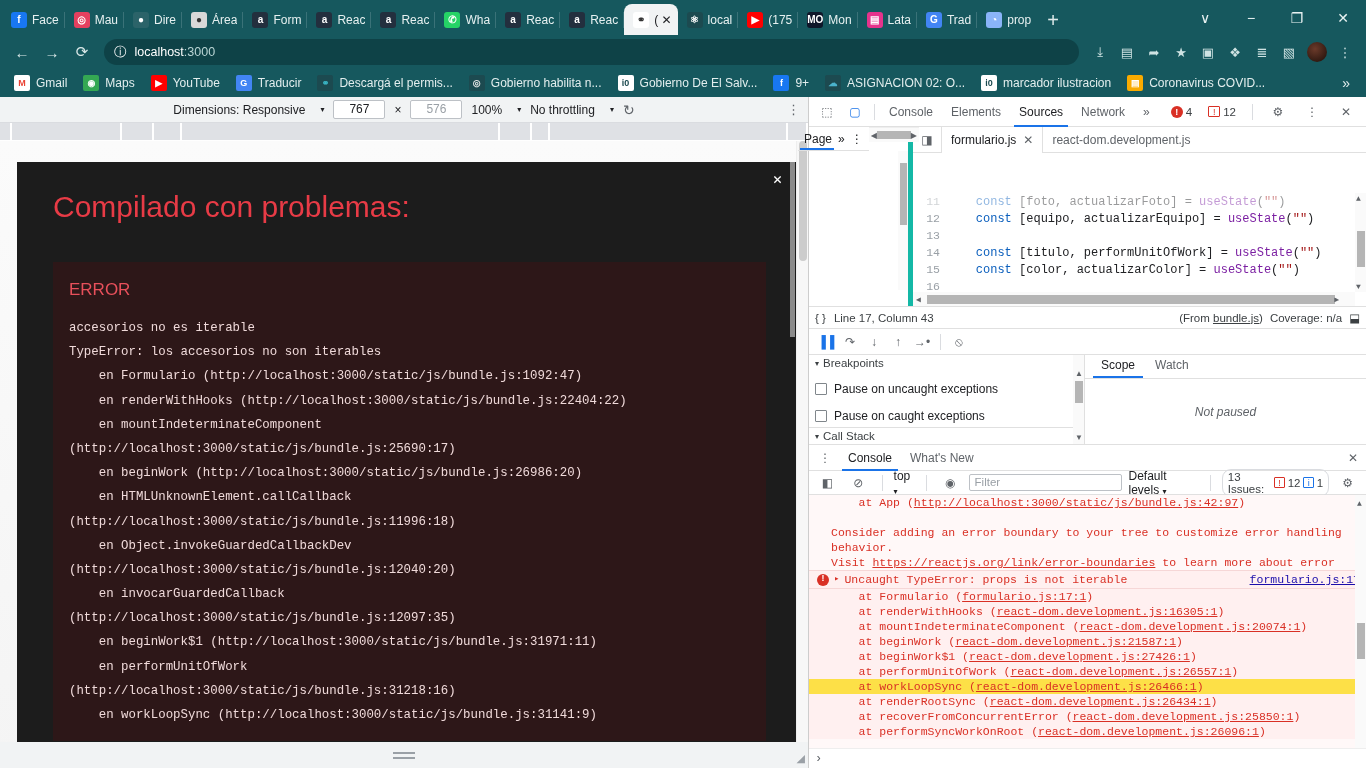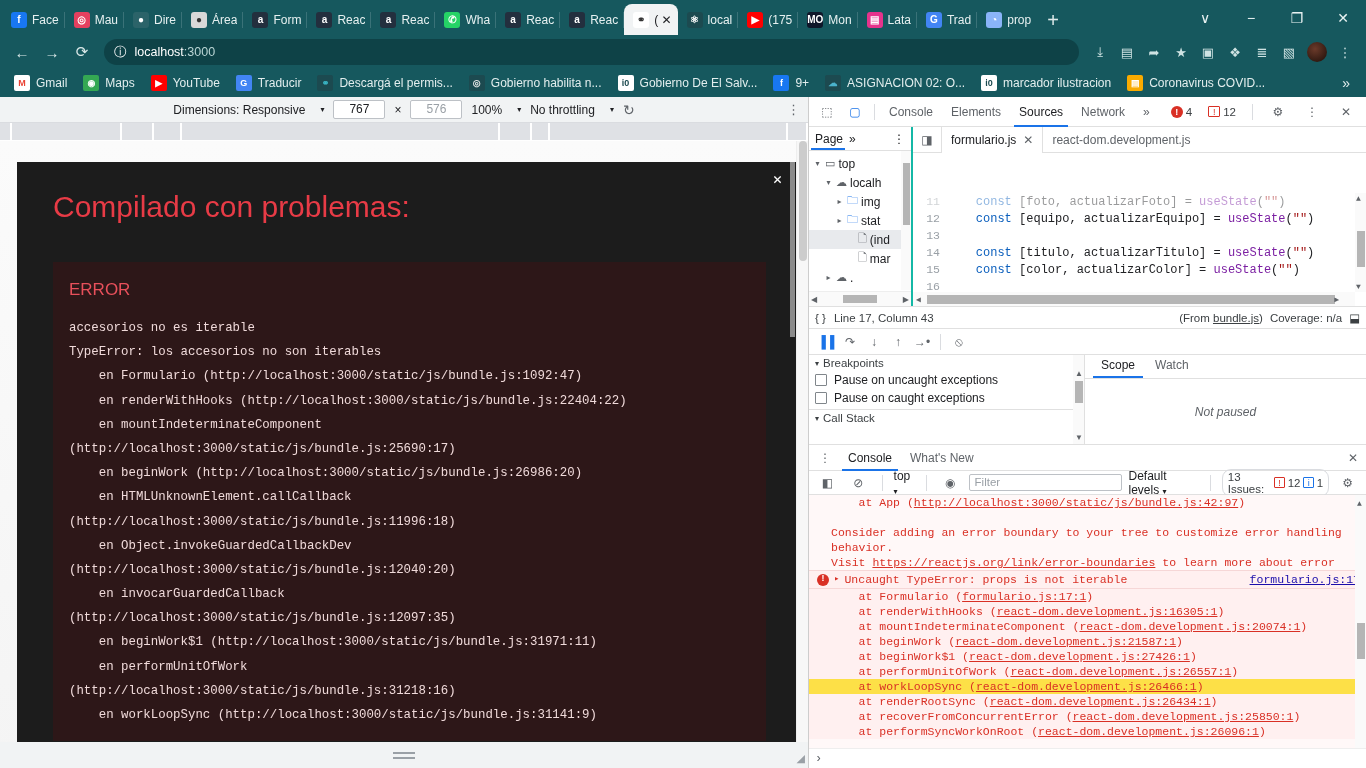--- a/index.html
+++ b/index.html
@@ -109,21 +109,21 @@
   .bdg { display:flex; align-items:center; gap:3px; font-size:11.5px; color:#3c4043;
          padding:1px 5px; border-radius:9px; }
   .dot-red { width:12px;height:12px;border-radius:50%;background:#d93025;color:#fff;font-size:9px;
              display:flex;align-items:center;justify-content:center; font-weight:bold;}
   .sq-red { width:12px;height:11px;border:1px solid #d93025; background:#fff; color:#d93025; font-size:9px;
             display:flex;align-items:center;justify-content:center; border-radius:1px;}
   .sq-blue { width:12px;height:11px;border:1px solid #1a73e8; background:#fff; color:#1a73e8; font-size:9px;
             display:flex;align-items:center;justify-content:center; border-radius:1px;}
 
   .sources { display:flex; height:180px; border-bottom:1px solid #e0e0e0;}
-  .navpane { width:104px; border-right:2px solid #14b8a6; display:flex; flex-direction:column; position:relative;}
+  .navpane { width:104px; border-right:5px solid #14b8a6; display:flex; flex-direction:row; position:relative;justify-content:center;}
   .np-head { height:24px; display:flex; align-items:center; gap:6px; padding:0 6px; border-bottom:1px solid #e0e0e0; position:relative;}
   .np-head .sel-u { position:absolute; left:2px; bottom:0; width:34px; height:2px; background:#1a73e8;}
   .tree { flex:1; overflow:hidden; padding-top:3px; font-size:12px; position:relative;}
   .tn { display:flex; align-items:center; gap:3px; height:19px; padding-left:4px; white-space:nowrap; }
   .tn.sel { background:#e8eaed; }
   .tri { font-size:8px; color:#5f6368; width:9px; text-align:center;}
   .np-sb { position:absolute; right:0; top:24px; bottom:16px; width:10px; background:#fafafa;}
   .np-sb i { position:absolute; left:2px; top:12px; width:7px; height:62px; background:#b5b5b5; display:block;}
   .hscroll { height:15px; background:#fafafa; border-top:1px solid #eee; display:flex; align-items:center; justify-content:space-between; padding:0 2px; color:#5f6368; font-size:8px;}
   .hscroll i { display:block; width:34px; height:8px; background:#b5b5b5; }
@@ -154,21 +154,21 @@
   .statusline .rt { margin-left:auto; display:flex; align-items:center; gap:7px;}
   .ulk { text-decoration:underline; }
 
   .dbgbar { height:26px; display:flex; align-items:center; gap:2px; padding:0 6px; border-bottom:1px solid #e0e0e0;}
   .dbgbar .di { width:22px; height:22px; display:flex; align-items:center; justify-content:center; color:#5f6368; font-size:12px;}
   .dbgbar .di.blue { color:#1a73e8; }
 
   .dbgbody { display:flex; height:90px; border-bottom:1px solid #e0e0e0;}
   .bpane { width:276px; border-right:1px solid #e0e0e0; position:relative; overflow:hidden;}
   .bph { font-size:11.5px; color:#3c4043; padding:2px 6px; display:flex; align-items:center; gap:4px; }
-  .cbrow { display:flex; align-items:center; gap:7px; padding:2px 6px; font-size:12px;}
+  .cbrow { display:flex; align-items:center; gap:7px; padding:2px 6px; font-size:12px;margin-top:9px;}
   .cb { width:12px; height:12px; border:1px solid #80868b; background:#fff; border-radius:1px; flex:0 0 12px;}
   .bpane .sb { position:absolute; right:0; top:0; bottom:0; width:11px; background:#fafafa;}
   .bpane .sb i { position:absolute; left:2px; top:26px; width:8px; height:22px; background:#b5b5b5; display:block;}
   .bpane .sb .ar { position:absolute; left:2px; color:#5f6368; font-size:8px;}
   .spane { flex:1; display:flex; flex-direction:column;}
   .sp-tabs { height:24px; display:flex; align-items:flex-end; padding-left:6px; border-bottom:1px solid #e0e0e0;text-align:right;}
   .sp-tab { padding:0 10px; height:24px; line-height:22px; font-size:12px; color:#5f6368; position:relative;}
   .sp-tab.sel { color:#202124; }
   .sp-tab.sel:after { content:""; position:absolute; left:2px; right:2px; bottom:0; height:2px; background:#1a73e8;}
   .notpaused { flex:1; display:flex; align-items:center; justify-content:center; font-style:italic; color:#5f6368; font-size:12px;}
@@ -553,21 +553,21 @@
               <div class="cl">
                 <span class="gut">12</span>
                 <span class="src">    <span class="kw">const</span> [<span class="id">equipo</span>, <span class="id">actualizarEquipo</span>] = <span class="fn">useState</span>(<span class="str">""</span>)</span>
               </div>
               <div class="cl">
                 <span class="gut">13</span>
                 <span class="src"></span>
               </div>
               <div class="cl">
                 <span class="gut">14</span>
-                <span class="src">    <span class="kw">const</span> [<span class="id">titulo</span>, <span class="id">actualizarTitulo</span>] = <span class="fn">useState</span>(<span class="str">""</span>)</span>
+                <span class="src">    <span class="kw">const</span> [<span class="id">titulo</span>, <span class="id">performUnitOfWork</span>] = <span class="fn">useState</span>(<span class="str">""</span>)</span>
               </div>
               <div class="cl">
                 <span class="gut">15</span>
                 <span class="src">    <span class="kw">const</span> [<span class="id">color</span>, <span class="id">actualizarColor</span>] = <span class="fn">useState</span>(<span class="str">""</span>)</span>
               </div>
               <div class="cl">
                 <span class="gut">16</span>
                 <span class="src"></span>
               </div>
               <div class="cl">

